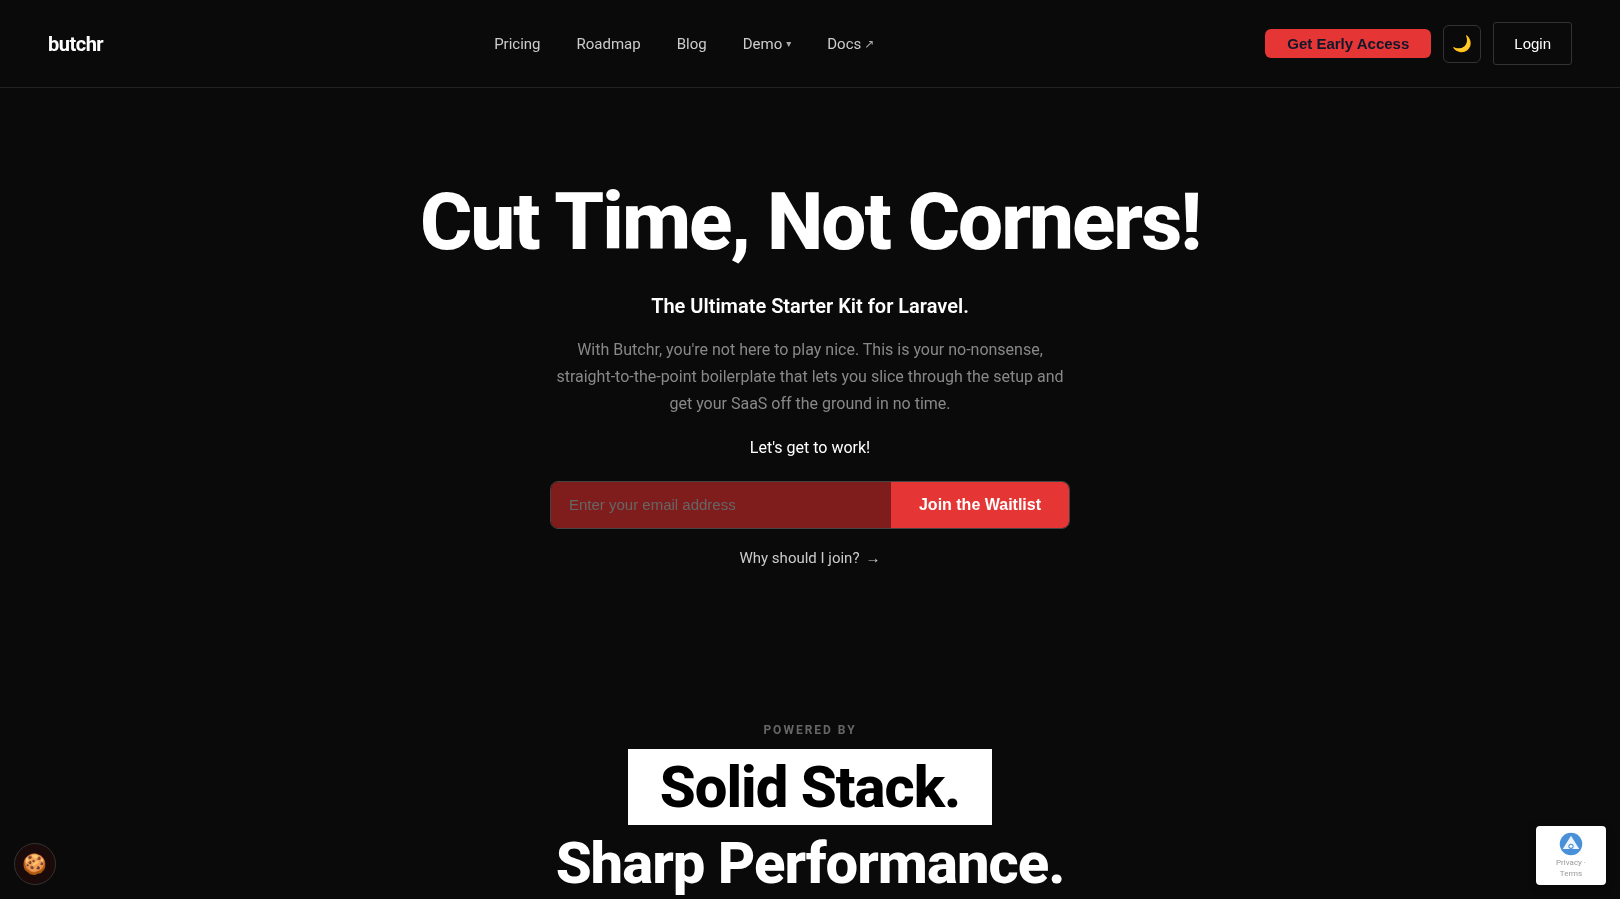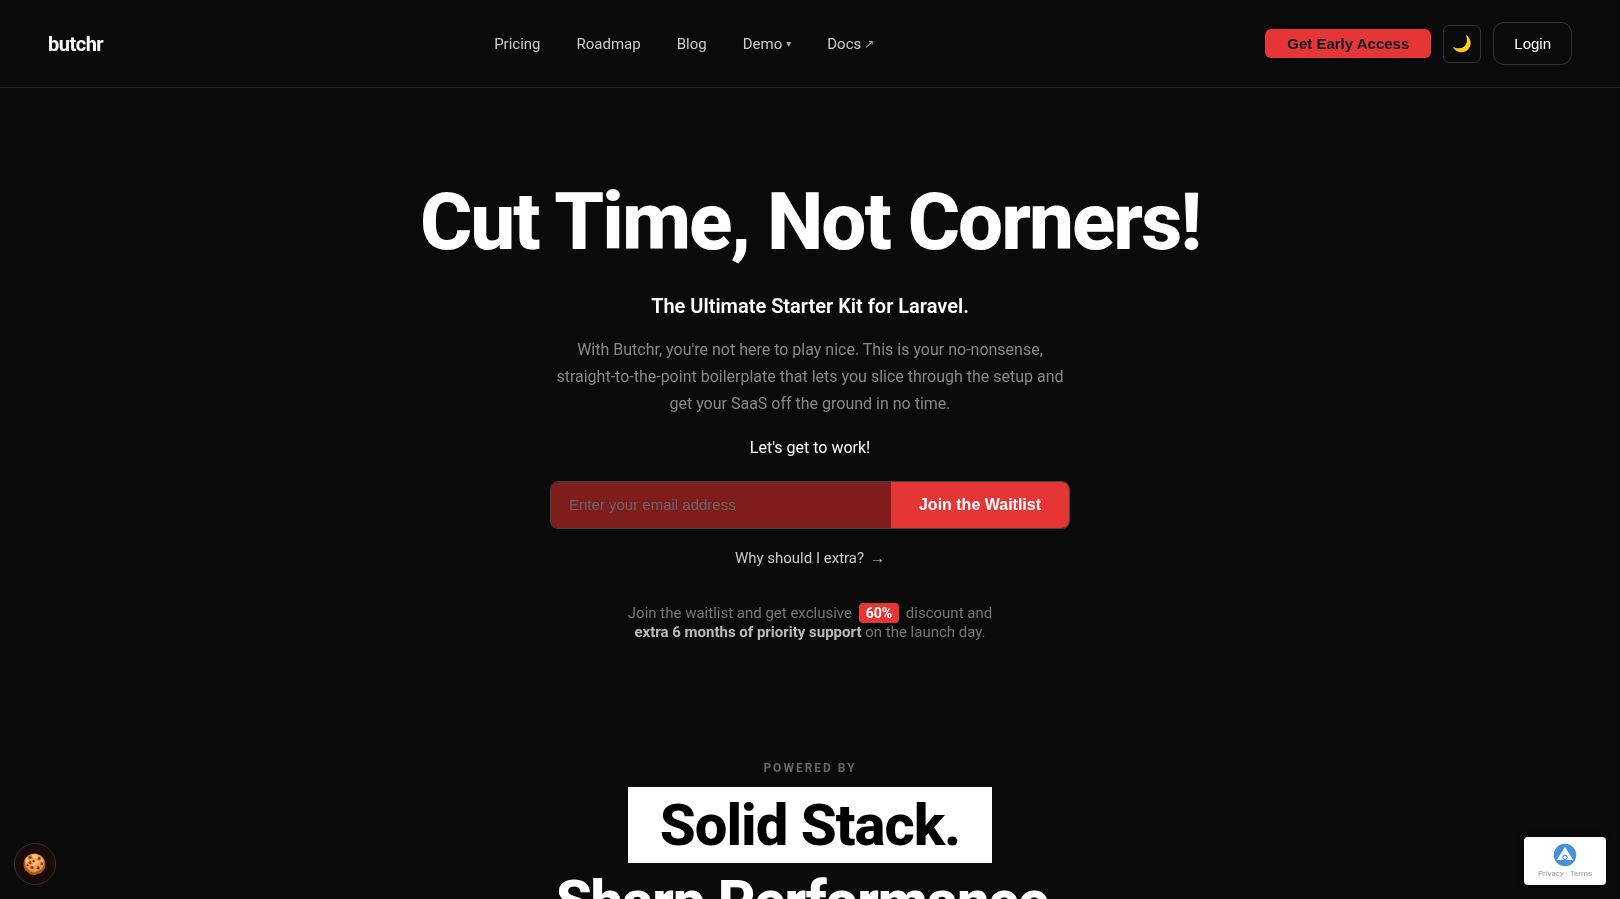--- a/index.html
+++ b/index.html
@@ -93,21 +93,21 @@
       display: flex;
       align-items: center;
       justify-content: center;
     }
 
     .btn-login {
       background: transparent;
       border: 1px solid #333;
       color: #fff;
       padding: 12px 20px;
-      border-radius: 11px;
+      border-radius: 3px;
       font-size: 15px;
       cursor: pointer;
     }
 
     
     .hero {
       display: flex;
       flex-direction: column;
       align-items: center;
       text-align: center;
@@ -256,21 +256,21 @@
       background: #fff;
       border-radius: 4px;
       padding: 6px 8px;
       font-size: 9px;
       color: #555;
       box-shadow: 0 2px 8px rgba(0,0,0,0.3);
       display: flex;
       flex-direction: column;
       align-items: center;
       gap: 2px;
-      width: 82px;
+      width: 70px;
     }
 
     .recaptcha-logo {
       width: 24px;
       height: 24px;
     }
 
     .recaptcha-text {
       font-size: 8px;
       color: #999;
@@ -334,32 +334,24 @@
   <p class="hero-subtitle">The Ultimate Starter Kit for Laravel.</p>
   <p class="hero-desc">With Butchr, you're not here to play nice. This is your no-nonsense, straight-to-the-point boilerplate that lets you slice through the setup and get your SaaS off the ground in no time.</p>
   <p class="hero-cta-text">Let's get to work!</p>
 
   <div class="hero-form">
     <input class="hero-email-input" type="email" placeholder="Enter your email address" style="">
     <button class="btn-join-waitlist">Join the Waitlist</button>
   </div>
 
   <a class="hero-why-link">
-    <span>Why should I extra?</span>
+    <span>Why should I join?</span>
     <span>→</span>
   </a>
 
-  <p class="hero-promo">
-    <span>Join the waitlist and get exclusive</span>
-    <span class="promo-badge">60%</span>
-    <span>discount and</span>
-    <br>
-    <span class="promo-bold">extra 6 months of priority support</span>
-    <span>on the launch day.</span>
-  </p>
 </section>
 
 <section class="powered-section">
   <p class="powered-label">POWERED BY</p>
   <div>
     <span class="powered-solid-stack">Solid Stack.</span>
   </div>
   <p class="powered-sharp">Sharp Performance.</p>
 </section>
 

